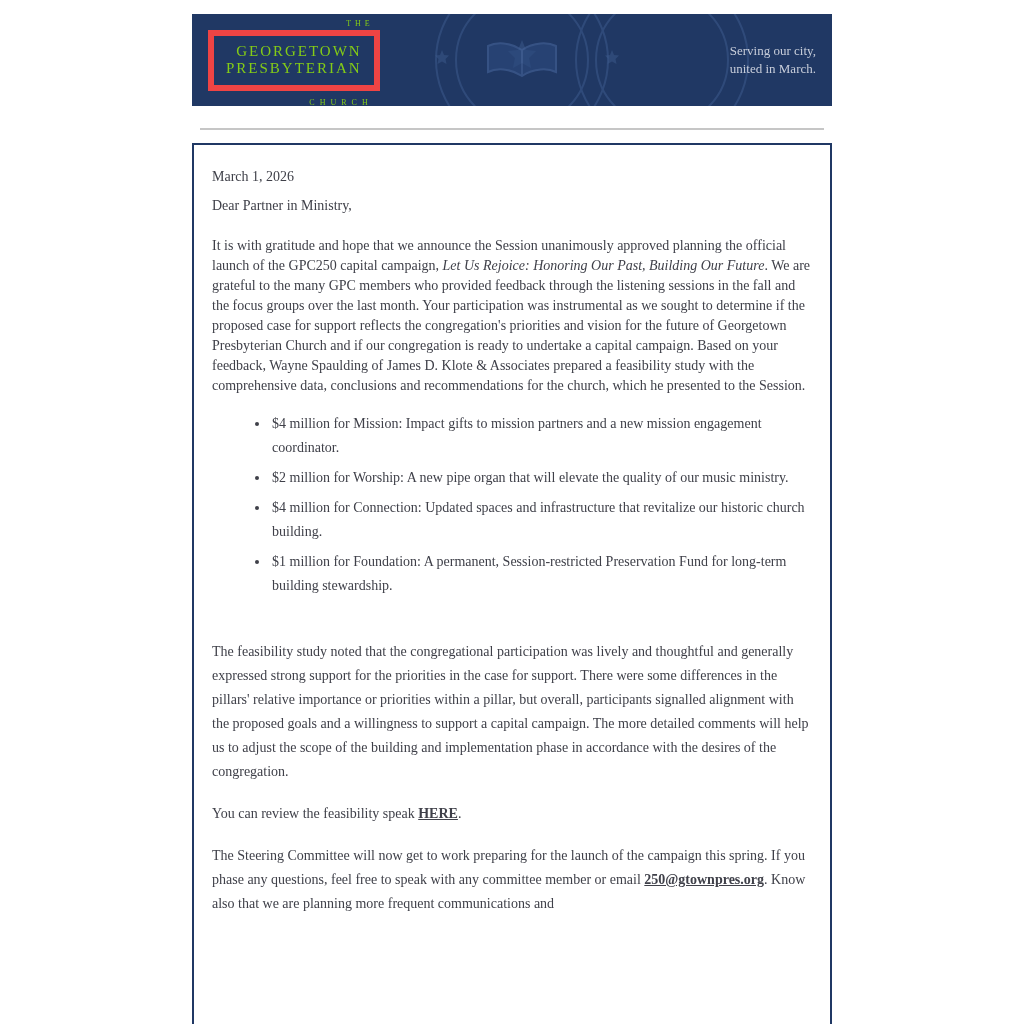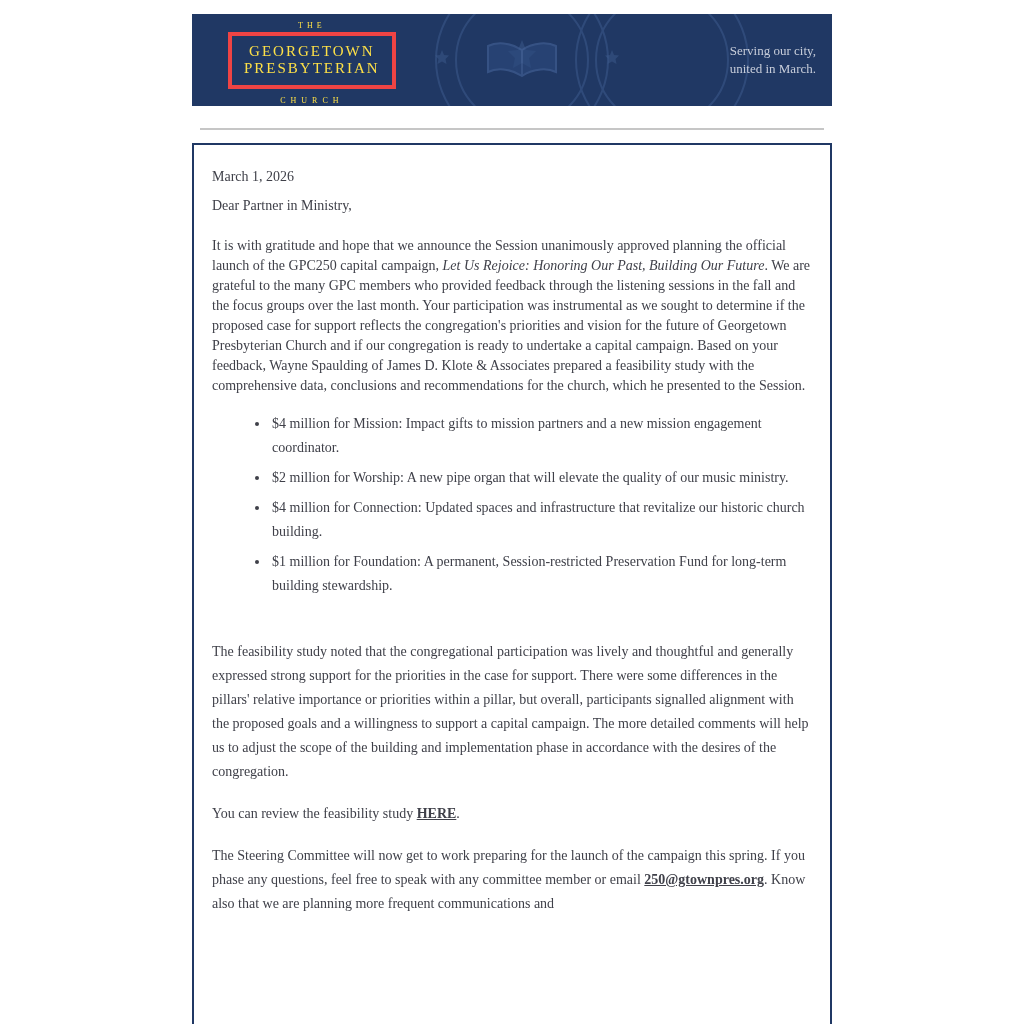--- a/index.html
+++ b/index.html
@@ -18,37 +18,37 @@
     height: 92px;
     background: #203864;
     overflow: hidden;
     display: flex;
     align-items: center;
   }
   .seal-art { position: absolute; top: 0; left: 0; width: 100%; height: 100%; pointer-events: none; }
 
   .logo {
     position: relative;
-    margin-left: 36px;
-    color: #fde047;
-    text-align: center;
+    margin-left: 16px;
+    color: #84cc16;
+    text-align: right;
     z-index: 2;
   }
   .logo-the {
     font-size: 8px;
     letter-spacing: 4px;
     position: relative;
     z-index: 2;
     display: inline-block;
     background: #203864;
     padding: 0 6px;
     margin-bottom: -5px;
   }
   .logo-box {
-    border: 4px solid #ef4444;
+    border: 6px solid #ef4444;
     padding: 7px 12px 8px 12px;
     font-size: 15px;
     letter-spacing: 2px;
     line-height: 17px;
     font-variant: small-caps;
   }
   .logo-church {
     font-size: 8px;
     letter-spacing: 5px;
     position: relative;
@@ -158,18 +158,18 @@
       <li>$4 million for Mission: Impact gifts to mission partners and a new mission engagement coordinator.</li>
       <li>$2 million for Worship: A new pipe organ that will elevate the quality of our music ministry.</li>
       <li>$4 million for Connection: Updated spaces and infrastructure that revitalize our historic church building.</li>
       <li>$1 million for Foundation: A permanent, Session-restricted Preservation Fund for long-term building stewardship.</li>
     </ul>
 
     <div class="spacer-lg"></div>
 
     <p class="loose">The feasibility study noted that the congregational participation was lively and thoughtful and generally expressed strong support for the priorities in the case for support. There were some differences in the pillars' relative importance or priorities within a pillar, but overall, participants signalled alignment with the proposed goals and a willingness to support a capital campaign. The more detailed comments will help us to adjust the scope of the building and implementation phase in accordance with the desires of the congregation.</p>
 
-    <p class="block"><span>You can review the feasibility study </span><a href="#">HERE</a><span>.</span></p>
+    <p class="block"><span>You can review the feasibility speak </span><a href="#">HERE</a><span>.</span></p>
 
     <p class="block loose"><span>The Steering Committee will now get to work preparing for the launch of the campaign this spring. If you phase any questions, feel free to speak with any committee member or email </span><a href="#">250@gtownpres.org</a><span>. Know also that we are planning more frequent communications and</span></p>
   </div>
 
 </div>
 
 </body></html>

